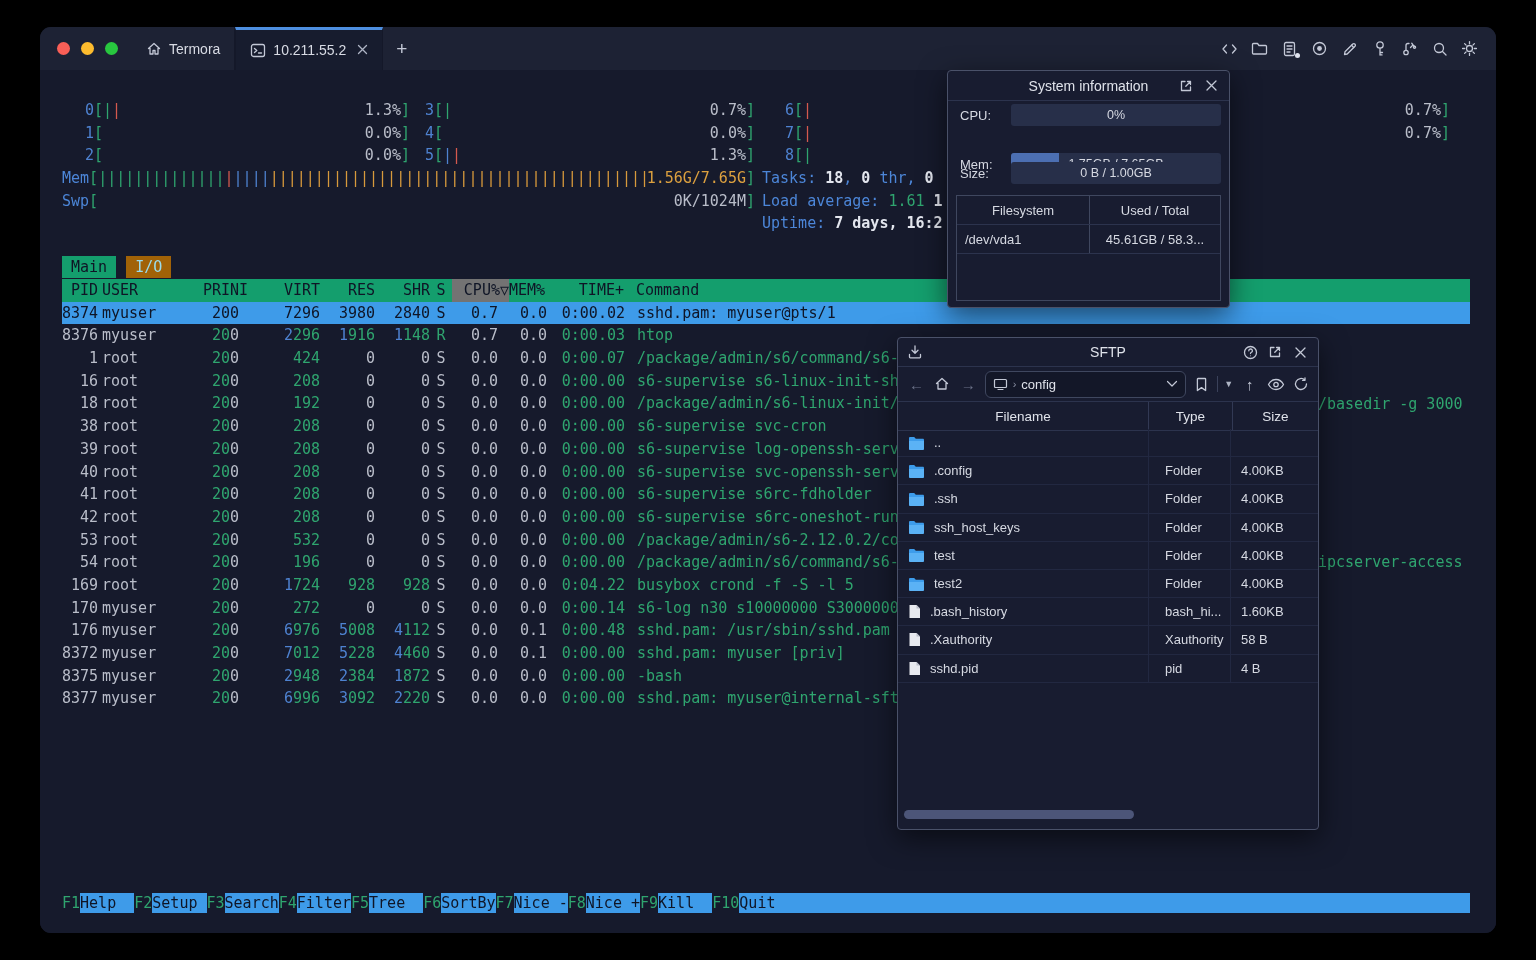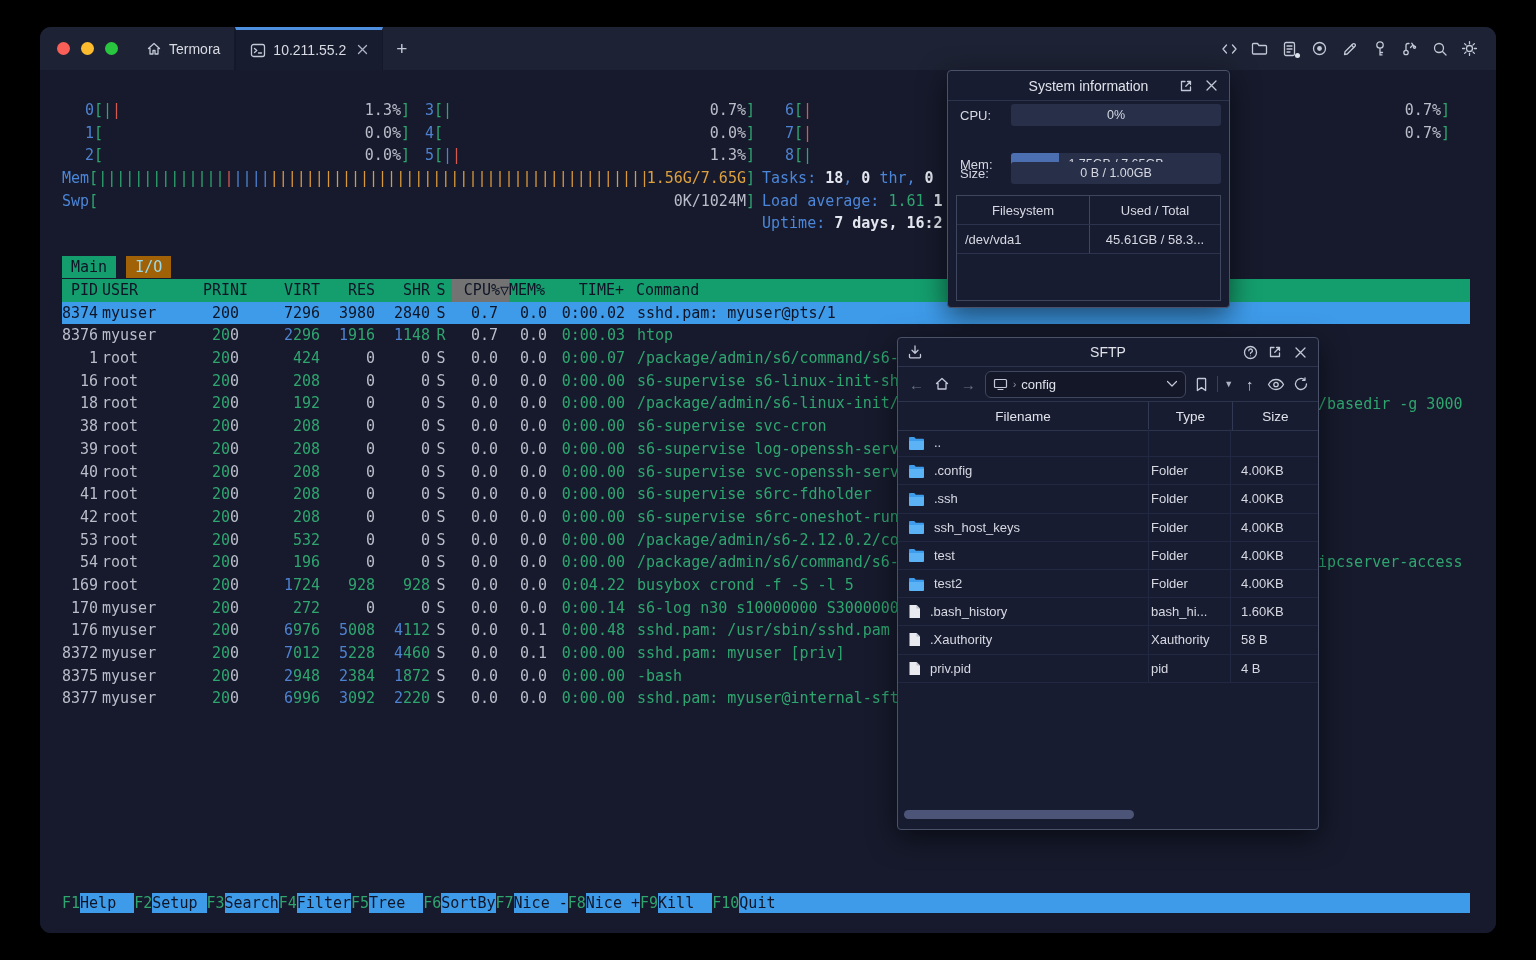--- a/index.html
+++ b/index.html
@@ -91,21 +91,21 @@
   #crumb .spacer{flex:1;}
   .vdiv{width:1px;height:16px;background:#3a415a;}
   .caret{color:#aeb4c4;font-size:9px;}
   #sftp-cols{height:28px;display:flex;font-size:13.5px;color:#dfe2ea;border-bottom:1px solid #2c334d;align-items:center;}
   .colname{width:250px;text-align:center;}
   .coltype{width:83px;text-align:center;border-left:1px solid #323954;border-right:1px solid #323954;height:100%;display:flex;align-items:center;justify-content:center;}
   .colsize{flex:1;text-align:center;}
   #filelist{position:absolute;left:0;top:91px;right:0;}
   .frow{display:flex;height:27.2px;border-bottom:1px solid #222841;font-size:13px;color:#d6d9e2;align-items:center;}
   .fname{width:250px;display:flex;align-items:center;gap:9px;padding-left:10px;box-sizing:border-box;overflow:hidden;white-space:nowrap;}
-  .ftype{width:83px;padding-left:2px;box-sizing:border-box;border-left:1px solid #222841;border-right:1px solid #222841;height:100%;display:flex;align-items:center;overflow:hidden;white-space:nowrap;}
+  .ftype{width:83px;padding-left:16px;box-sizing:border-box;border-left:1px solid #222841;border-right:1px solid #222841;height:100%;display:flex;align-items:center;overflow:hidden;white-space:nowrap;}
   .fsize{flex:1;padding-left:10px;}
   #hscroll{position:absolute;left:6px;top:472px;width:230px;height:9px;border-radius:5px;background:#4c5578;}
 </style>
 </head>
 <body>
 
 <div id="window">
 
   <div id="titlebar" class="ui">
     <div class="lights">
@@ -480,21 +480,21 @@
           </span>
           <span class="ftype">Xauthority</span>
           <span class="fsize">58 B</span>
         </div>
         <div class="frow">
           <span class="fname">
             <svg width="13" height="15" viewBox="0 0 13 15">
               <path d="M1.5 1h7L12 4.5V14H1.5z" fill="#e8eaf0"></path>
               <path d="M8.5 1 12 4.5H8.5z" fill="#b9bec9"></path>
             </svg>
-            <span>priv.pid</span>
+            <span>sshd.pid</span>
           </span>
           <span class="ftype">pid</span>
           <span class="fsize">4 B</span>
         </div>
       </div>
     <div id="hscroll"></div>
   </div>
 </div>
 
 </body></html>

